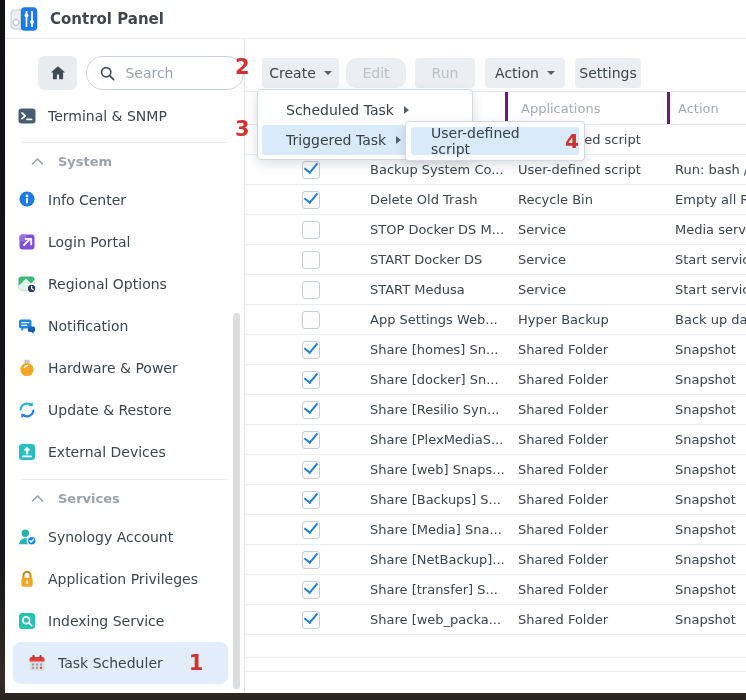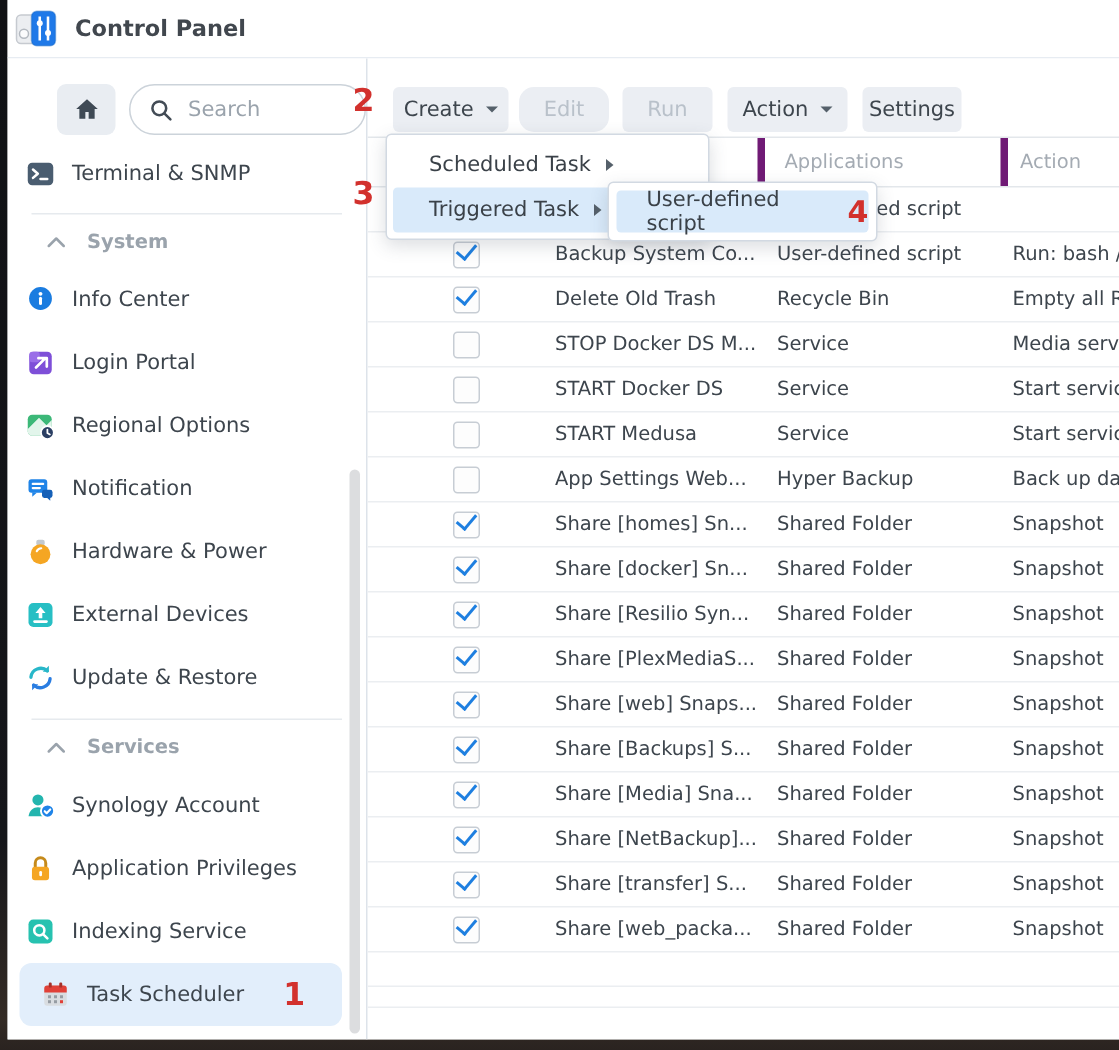--- a/index.html
+++ b/index.html
@@ -37,21 +37,21 @@
   .badge{color:#d2312d;font-weight:bold;font-size:21px;}
   .sb-item .badge{margin-left:26px;}
   
   .toolbar{height:52px;display:flex;align-items:flex-start;padding-top:19px;box-sizing:border-box;margin-left:17px;}
   .tbtn{height:30px;border:none;border-radius:4px;background:#ebeef3;color:#3d454d;font-size:14px;font-family:inherit;display:flex;align-items:center;justify-content:center;cursor:pointer;padding:0;}
   .tbtn.disabled{color:#b9c1ca;cursor:default;}
   .caret{display:inline-block;width:0;height:0;border-left:4px solid transparent;border-right:4px solid transparent;border-top:4px solid #55606a;margin-left:8px;}
   
   .thead{height:32px;border-top:1px solid #e3e7eb;border-bottom:1px solid #e3e7eb;display:grid;grid-template-columns:85px 175px 162px auto;font-size:13px;color:#a4abb3;}
   .thead .hc{display:flex;align-items:center;white-space:nowrap;overflow:hidden;}
-  .thead .hc.sep{border-left:5px solid #701a75;}
+  .thead .hc.sep{border-left:3px solid #701a75;}
   .trow{height:29px;border-bottom:1px solid #ebeef1;display:grid;grid-template-columns:85px 175px 162px auto;font-size:13px;color:#3d454d;}
   .trow .tc{display:flex;align-items:center;white-space:nowrap;overflow:hidden;}
   .trow .tc.action{overflow:visible;}
   .cb{width:16px;height:16px;border:1px solid #c7cdd4;border-radius:3px;background:#fdfdfd;margin-left:57px;position:relative;cursor:pointer;flex:0 0 auto;}
   .cb.checked::after{content:"";position:absolute;left:4px;top:-2px;width:6px;height:11px;border-right:2.5px solid #1e7fe0;border-bottom:2.5px solid #1e7fe0;transform:rotate(40deg);}
   .pad-name{padding-left:40px;}
   .pad-app{padding-left:13px;}
   .pad-act{padding-left:8px;}
   .tail-line-a{height:22px;border-bottom:1px solid #ebeef1;}
   .tail-line-b{height:13px;border-bottom:1px solid #ebeef1;}
@@ -184,37 +184,37 @@
                 <rect x="7.2" y="1.8" width="5.6" height="4" rx="1.4" fill="#c3c9cf"></rect>
                 <circle cx="10" cy="11.5" r="6.6" fill="#f5a623"></circle>
                 <path d="M7.5 9.5a3.4 3.4 0 0 1 3-2" fill="none" stroke="#fff" stroke-width="1.4" stroke-linecap="round"></path>
               </svg>
             </span>
             <span class="lbl">Hardware &amp; Power</span>
           </div>
           <div class="sb-item">
             <span class="icon">
               <svg width="20" height="20" viewBox="0 0 20 20">
-                <rect x="2" y="2" width="16" height="16" rx="3.2" fill="#27bfc4"></rect>
-                <path d="M10 4.6 13.4 8.6h-2.2v3.6H8.8V8.6H6.6z" fill="#fff"></path>
-                <line x1="6" y1="14.4" x2="14" y2="14.4" stroke="#fff" stroke-width="1.7" stroke-linecap="round"></line>
-              </svg>
-            </span>
-            <span class="lbl">External Devices</span>
-          </div>
-          <div class="sb-item">
-            <span class="icon">
-              <svg width="20" height="20" viewBox="0 0 20 20">
                 <path d="M3.6 9.5a6.6 6.6 0 0 1 11-4.2" fill="none" stroke="#28b7c9" stroke-width="2.2" stroke-linecap="round"></path>
                 <path d="M15.6 1.8v4.1h-4.1z" fill="#28b7c9"></path>
                 <path d="M16.4 10.5a6.6 6.6 0 0 1-11 4.2" fill="none" stroke="#2a7de1" stroke-width="2.2" stroke-linecap="round"></path>
                 <path d="M4.4 18.2v-4.1h4.1z" fill="#2a7de1"></path>
               </svg>
             </span>
             <span class="lbl">Update &amp; Restore</span>
+          </div>
+          <div class="sb-item">
+            <span class="icon">
+              <svg width="20" height="20" viewBox="0 0 20 20">
+                <rect x="2" y="2" width="16" height="16" rx="3.2" fill="#27bfc4"></rect>
+                <path d="M10 4.6 13.4 8.6h-2.2v3.6H8.8V8.6H6.6z" fill="#fff"></path>
+                <line x1="6" y1="14.4" x2="14" y2="14.4" stroke="#fff" stroke-width="1.7" stroke-linecap="round"></line>
+              </svg>
+            </span>
+            <span class="lbl">External Devices</span>
           </div>
           <div class="sb-divider"></div>
           <div class="sb-section">
             <span class="icon chev">
               <svg width="13" height="9" viewBox="0 0 13 9">
                 <path d="M1.5 7 6.5 2l5 5" fill="none" stroke="#9aa3ac" stroke-width="1.7" stroke-linecap="round" stroke-linejoin="round"></path>
               </svg>
             </span>
             <span>Services</span>
           </div>

